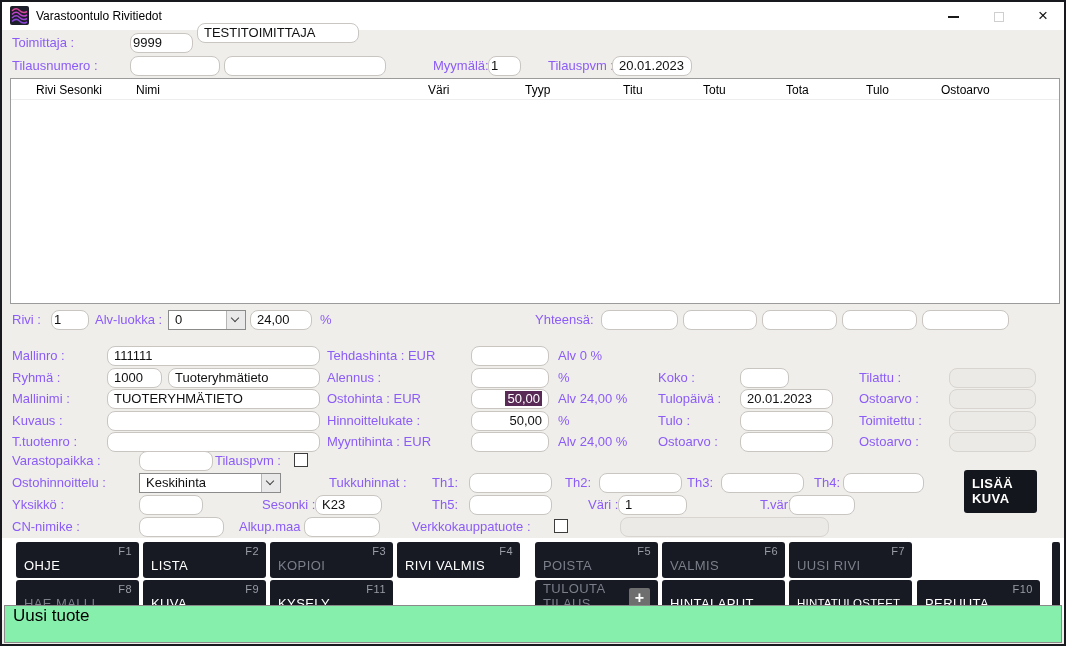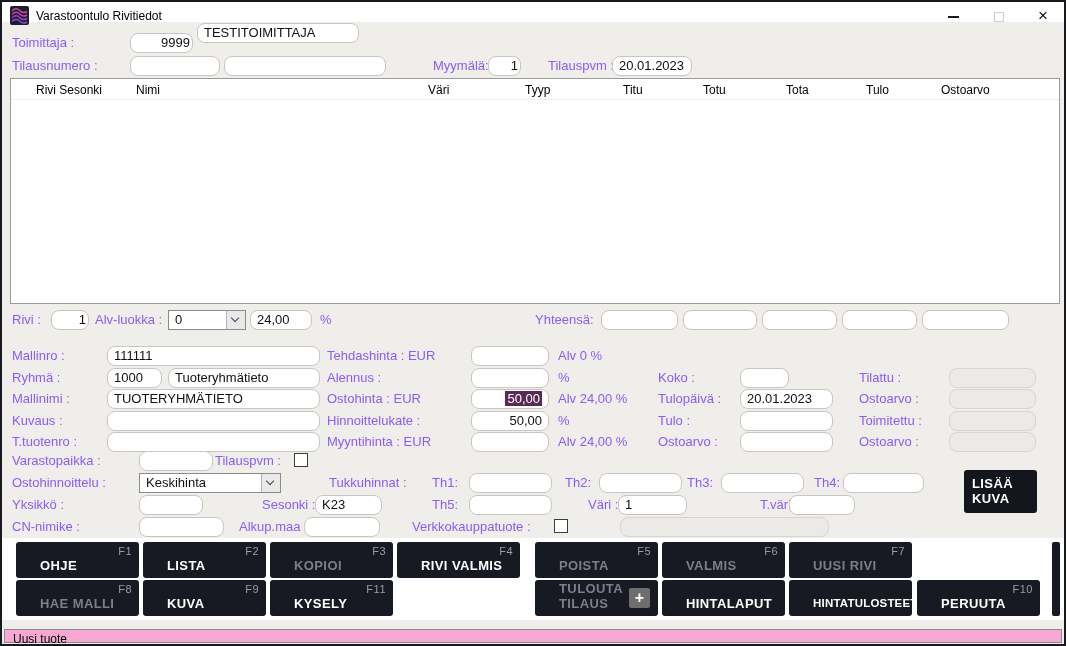--- a/index.html
+++ b/index.html
@@ -1,59 +1,59 @@
 <!DOCTYPE html>
 <html><head>
 <meta charset="utf-8">
 <style>
   *{margin:0;padding:0;box-sizing:border-box}
   html,body{background:#6f6f6f}
   .window{position:relative;width:1066px;height:646px;background:#f0eeeb;border:2px solid #17191f;
           font-family:"Liberation Sans",sans-serif;overflow:hidden}
   
-  .titlebar{position:absolute;left:0;top:0;width:100%;height:20px;background:#ffffff}
+  .titlebar{position:absolute;left:0;top:0;width:100%;height:28px;background:#ffffff}
   .appicon{position:absolute;left:8px;top:4px;width:19px;height:19px}
   .wtitle{position:absolute;left:34px;top:7px;font-size:12px;color:#000;white-space:nowrap}
   .wbtn{position:absolute;top:0;height:28px;width:34px;text-align:center;line-height:28px;cursor:default}
   .minline{display:inline-block;width:11px;border-top:2px solid #1a1a1a;vertical-align:middle}
   .maxbox{display:inline-block;width:10px;height:10px;border:1px solid #cfcfcf;vertical-align:middle;background:#fff}
   .closex{font-size:17px;color:#111}
   
   .lbl{position:absolute;font-size:13px;line-height:20px;color:#8b5cf6;white-space:nowrap}
   .fld{position:absolute;height:20px;background:#fff;border:1px solid #c9c5c1;border-radius:8px;
        font-size:13px;line-height:18px;color:#101010;padding:0 6px;white-space:nowrap;overflow:hidden}
   .fld.dis{background:#eceae6;border-color:#d8d4cf}
-  .fld.ctr{text-align:right;padding:0 2px}
+  .fld.ctr{text-align:left;padding:0 2px}
   .fld.rt{text-align:right}
   .sel{background:#5a2a57;color:#fff;padding:0 2px}
   .combo{position:absolute;height:20px;background:#fff;border:1px solid #8b8b8b;font-size:13px;
          line-height:18px;color:#101010;padding:0 24px 0 6px;white-space:nowrap}
   .cbtn{position:absolute;right:0;top:0;width:19px;height:18px;background:#e9e9e9;border-left:1px solid #b5b5b5}
   .chev{position:absolute;left:5px;top:4px;width:6px;height:6px;border-right:1.6px solid #444;
         border-bottom:1.6px solid #444;transform:rotate(45deg)}
   .chk{position:absolute;width:14px;height:14px;background:#fff;border:1.5px solid #3c3c3c}
   
   .tablebox{position:absolute;left:8px;top:76px;width:1050px;height:226px;background:#fff;border:1px solid #9b9b9b}
   .hrow{position:absolute;left:0;top:0;width:100%;height:21px;background:#fff;border-bottom:1px solid #ededed}
   .th{position:absolute;top:4px;font-size:12px;color:#000;white-space:nowrap}
   
   .btnpanel{position:absolute;left:0;top:536px;width:100%;height:82px;background:#ffffff}
   .fbtn{position:absolute;width:123px;height:36px;background:#171a23;border-radius:3px;color:#fff;cursor:default}
-  .fbtn .bl{position:absolute;left:24px;bottom:5px;font-size:13px;font-weight:bold;letter-spacing:.4px;
+  .fbtn .bl{position:absolute;left:8px;bottom:5px;font-size:13px;font-weight:normal;letter-spacing:.4px;
             line-height:15px;max-width:96px}
   .fbtn .bl.tight{font-size:11.5px;letter-spacing:.2px;max-width:112px}
   .fbtn .fk{position:absolute;right:7px;top:3px;font-size:11px;color:#9a9da5;letter-spacing:.5px}
   .fbtn.dis .bl{color:#7b7f89}
   .plusbox{position:absolute;right:8px;top:8px;width:21px;height:20px;background:#6e6e6e;border-radius:2px;
            color:#fff;font-size:16px;font-weight:bold;text-align:center;line-height:19px}
   .bigbtn{position:absolute;left:962px;top:468px;width:73px;height:43px;background:#14161d;border-radius:3px;
           color:#fff;font-size:13px;font-weight:bold;letter-spacing:.4px;padding:6px 0 0 8px;line-height:15px;cursor:default}
   .darkstrip{position:absolute;left:1050px;top:4px;width:8px;height:74px;background:#171a23;border-radius:2px}
-  .statusbar{position:absolute;left:2px;bottom:1px;width:1058px;height:14px;background:#f9a8d4;
-             border:1px solid #8a8a8a;font-size:12px;color:#000;line-height:19px;padding:0 8px}
+  .statusbar{position:absolute;left:2px;bottom:1px;width:1058px;height:38px;background:#86efac;
+             border:1px solid #8a8a8a;font-size:17px;color:#000;line-height:19px;padding:0 8px}
 </style>
 </head>
 <body>
 
 <div class="window">
 
   <div class="titlebar">
     <span class="appicon">
       <svg width="19" height="19" viewBox="0 0 19 19">
         <rect width="19" height="19" rx="2" fill="#1c1e29"></rect>

